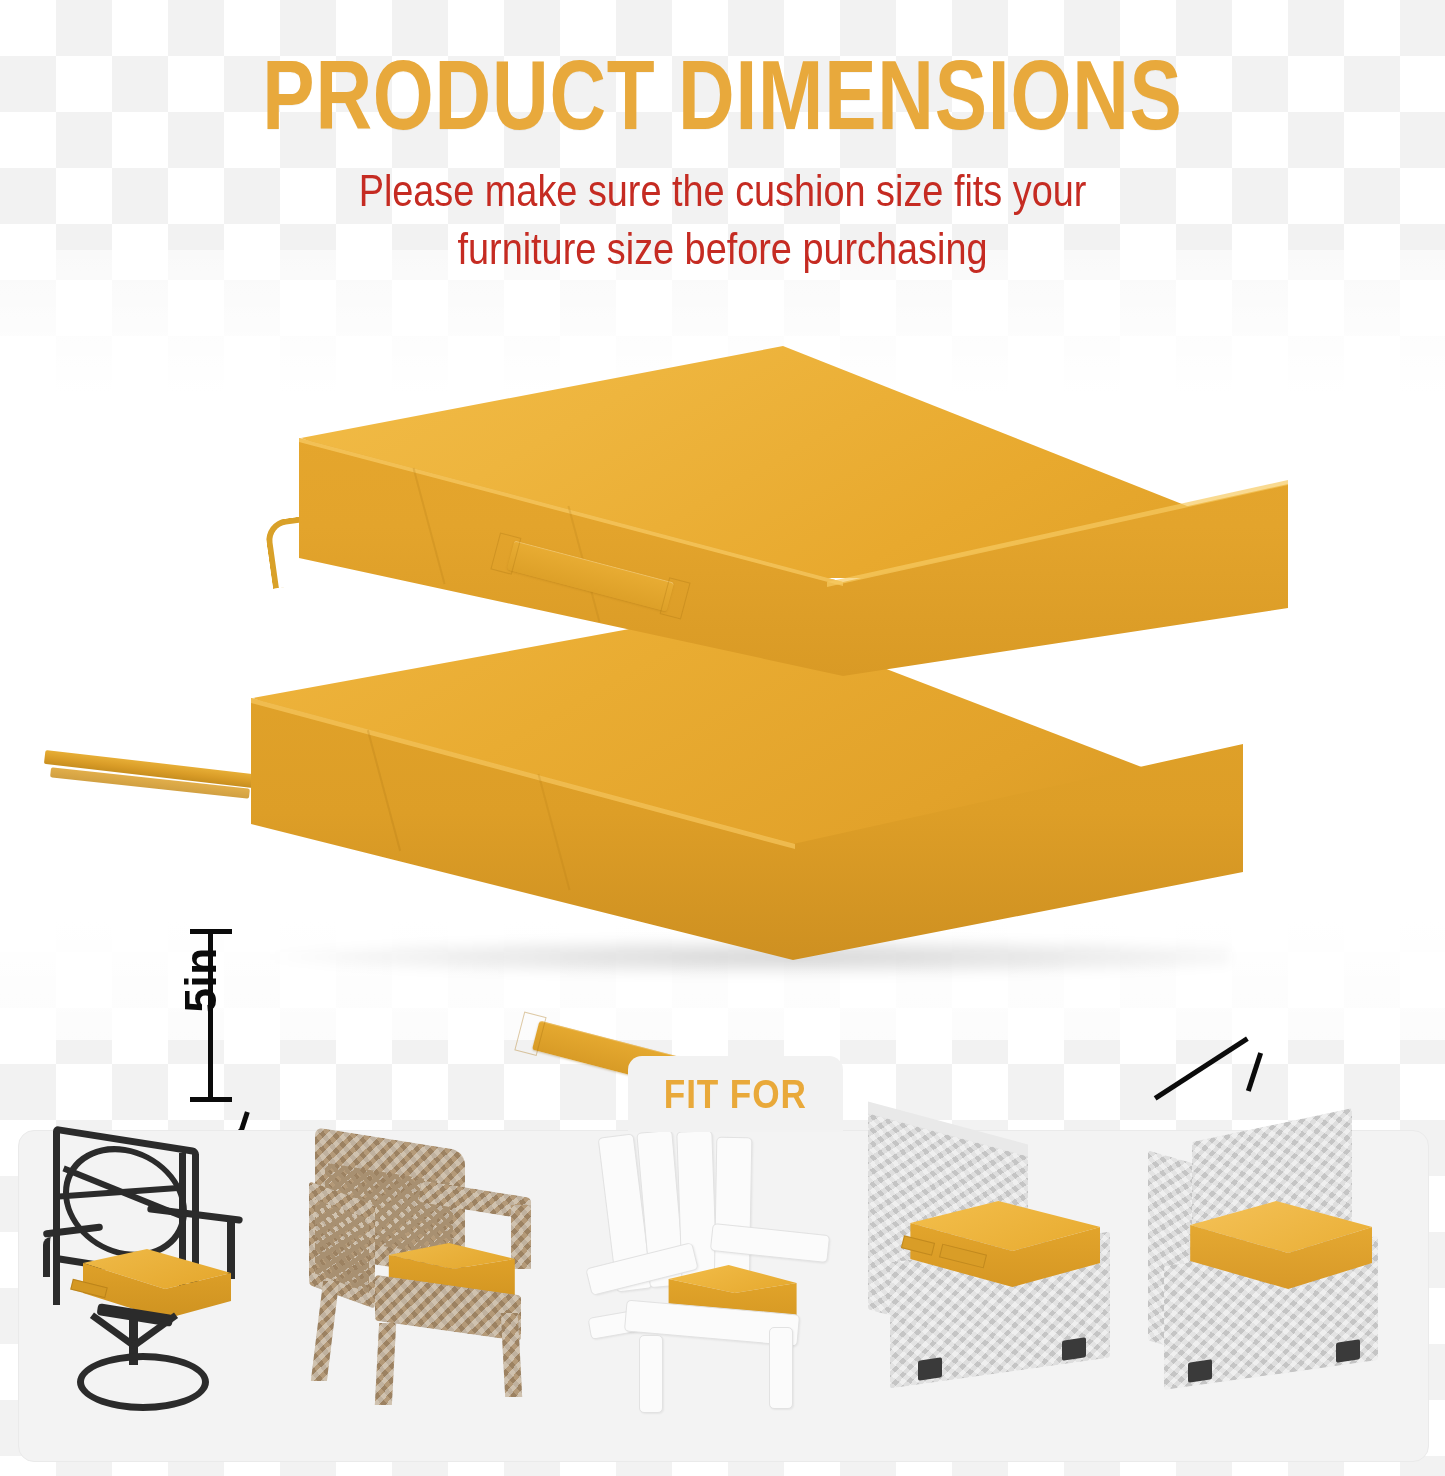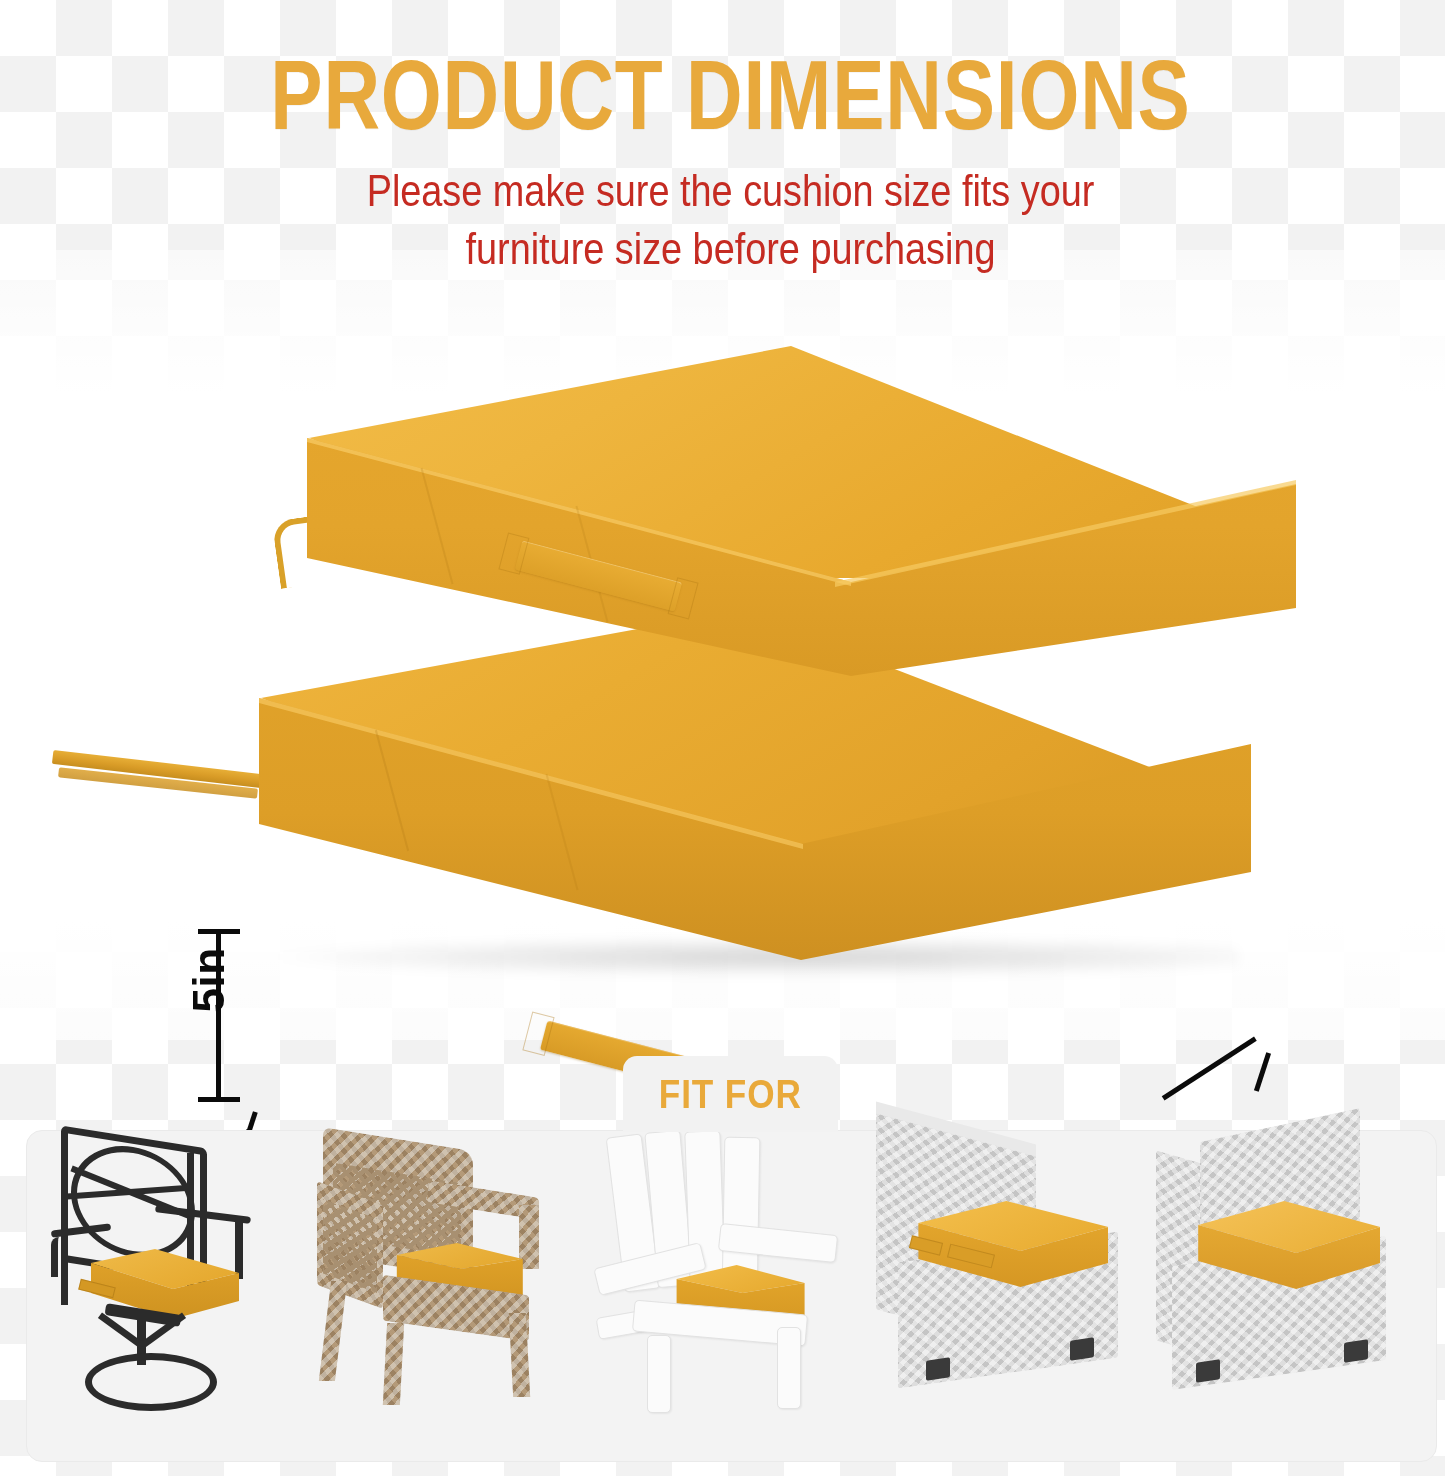--- a/index.html
+++ b/index.html
@@ -22,21 +22,21 @@
     background-position:0 0, 56px 56px;
     z-index:0;
   }
   
   #bg-wash{
     position:absolute;left:0;top:250px;width:1445px;height:790px;
     background:linear-gradient(to bottom,rgba(255,255,255,.55),rgba(255,255,255,1) 18%,rgba(255,255,255,1) 85%,rgba(255,255,255,.75));
     z-index:1;
   }
 
-  #page{position:absolute;inset:0;z-index:2;margin-left:8px;}
+  #page{position:absolute;inset:0;z-index:2;}
 
   
   .header{position:absolute;left:0;top:0;width:1445px;text-align:center;}
   .title{
     font-size:98px;line-height:1;
     font-weight:bold;
     color:#E8A93C;
     letter-spacing:1px;
     transform:scaleX(.80);
     transform-origin:center top;
@@ -189,21 +189,21 @@
   #dim-br-tick-bl{left:890px;top:950px;width:4.5px;height:38px;transform:rotate(18deg);transform-origin:center;}
   #dim-br-tick-tr{left:1252px;top:752px;width:4.5px;height:40px;transform:rotate(18deg);transform-origin:center;}
   #label-24in-right{
     position:absolute;left:1058px;top:898px;
     font-size:42px;font-weight:bold;color:#0b0b0b;
     transform:rotate(-33deg);transform-origin:left top;
   }
 
   
   #fit-tab{
-    position:absolute;left:615px;top:1056px;width:215px;height:76px;
+    position:absolute;left:628px;top:1056px;width:215px;height:76px;
     background:#f2f2f2;border-radius:14px 14px 0 0;
     display:flex;align-items:center;justify-content:center;
     z-index:4;
   }
   #fit-tab-label{
     font-size:40px;font-weight:bold;color:#E9A93A;letter-spacing:1px;
     transform:scaleX(.88);
   }
 
   

